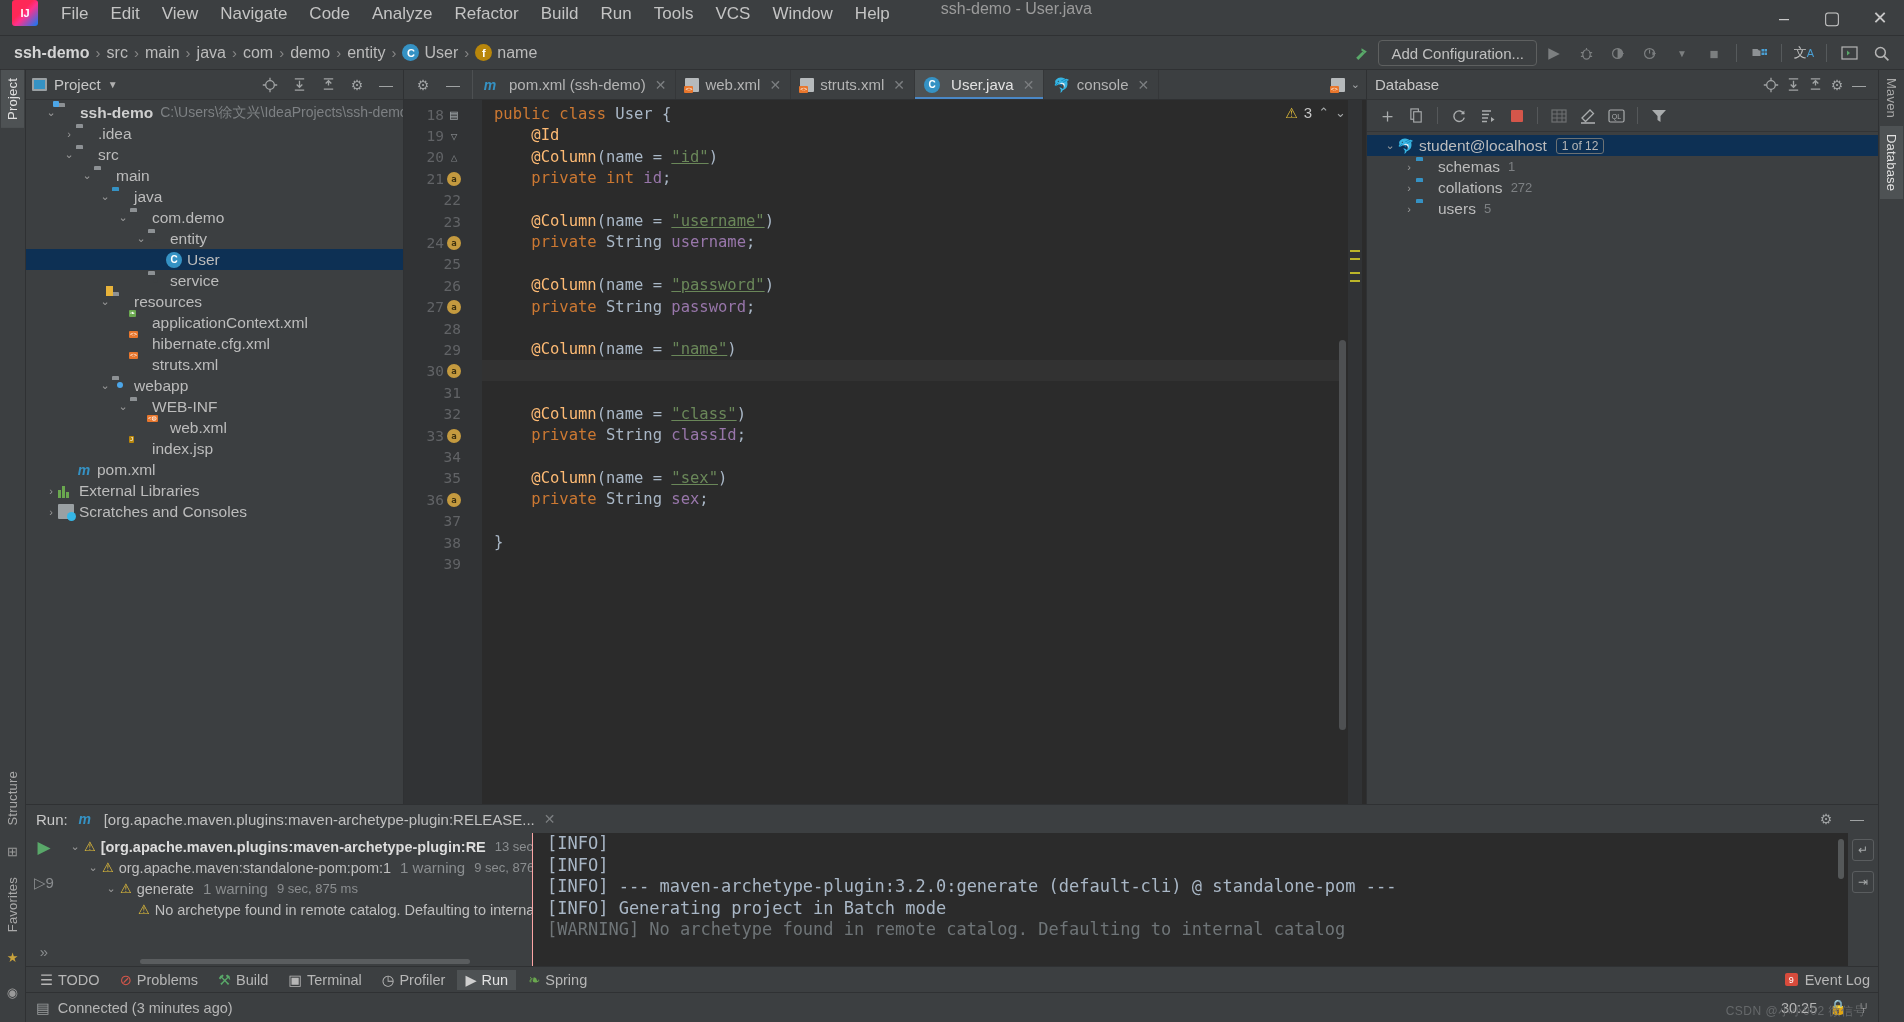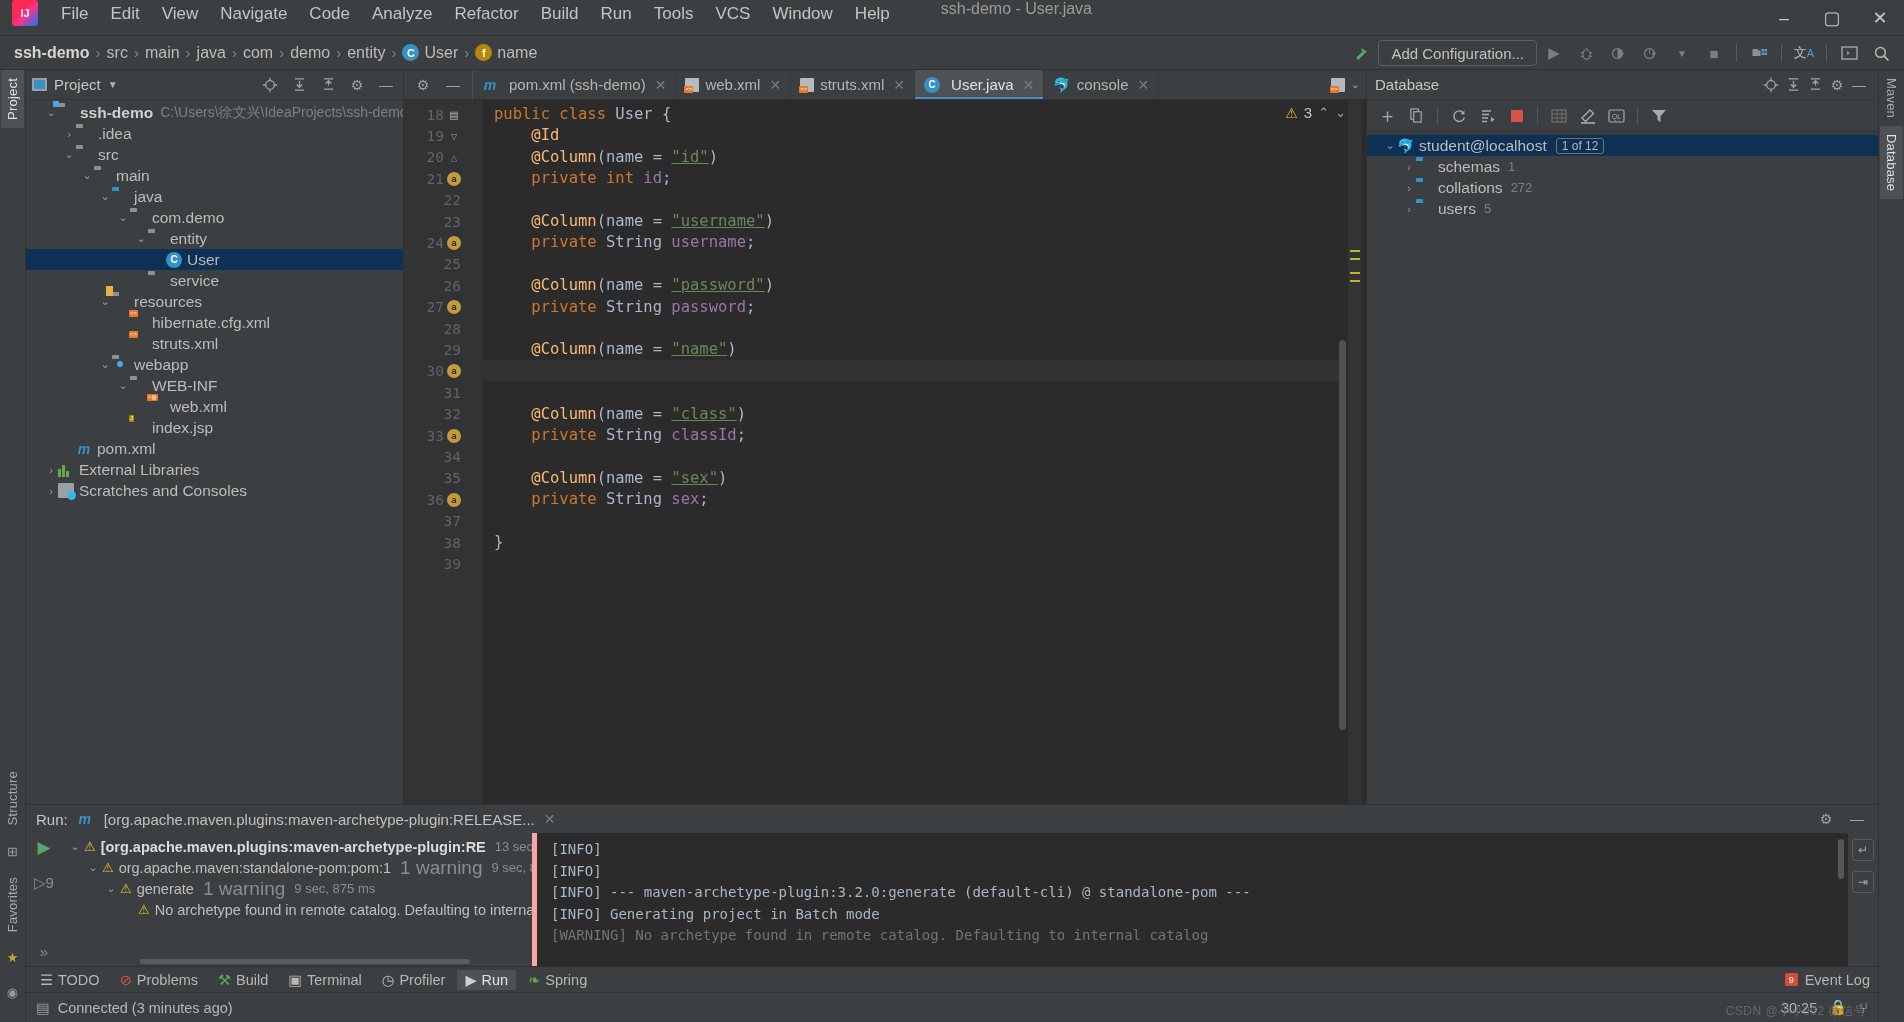--- a/index.html
+++ b/index.html
@@ -166,23 +166,23 @@
   .run-tabname { display:flex; align-items:center; gap:6px; font-size:15px; color:#c0c0c0;}
   .run-head .spacer{flex:1 1 auto;}
   .run-body { flex:1 1 auto; display:flex; min-height:0; }
   .run-left-ico { width:36px; flex:0 0 36px; display:flex; flex-direction:column; align-items:center; padding-top:4px; gap:16px;}
   .rlico { color:#8a8d8f; font-size:15px; }
   .rlico.green { color:#59a869; font-size:17px; }
   .run-tree { width:470px; flex:0 0 470px; overflow:hidden; font-size:14.5px; color:#bfbfbf; padding-top:3px; position:relative;}
   .rrow { display:flex; align-items:center; height:21px; white-space:nowrap; }
   .w-ico { color:#e8c23a; font-size:13px; margin:0 5px 0 2px; }
   .rtime { color:#8b8e90; font-size:13px; margin-left:9px; }
-  .rwarn { color:#8b8e90; font-size:19px; margin-left:9px; }
+  .rwarn { color:#8b8e90; font-size:15px; margin-left:9px; }
   .hscroll { position:absolute; left:78px; bottom:2px; width:330px; height:5px; background:#5a5d5f; border-radius:3px;}
-  .console { flex:1 1 auto; background:#2b2b2b; font-family:"DejaVu Sans Mono", monospace; font-size:14px; color:#a9b7c6; padding:6px 0 0 14px; line-height:21.5px; overflow:hidden; position:relative; border-left:5px solid #fca5a5;}
+  .console { flex:1 1 auto; background:#2b2b2b; font-family:"DejaVu Sans Mono", monospace; font-size:17px; color:#a9b7c6; padding:0 0 0 14px; line-height:21.5px; overflow:hidden; position:relative; border-left:1px solid #fca5a5;}
   .console .ln { white-space:pre; }
   .console .faded { color:#6f7578; }
   .con-scroll { position:absolute; right:4px; top:6px; width:6px; height:40px; background:#555859; border-radius:3px;}
   .con-right { width:30px; flex:0 0 30px; background:#3c3f41; display:flex; flex-direction:column; align-items:center; padding-top:6px; gap:10px;}
   .crico { width:22px;height:22px;border:1px solid #5a5d5f;border-radius:3px;display:flex;align-items:center;justify-content:center;color:#a5a8a9;font-size:12px;}
 
   
   .bottombar { height:26px; flex:0 0 26px; display:flex; align-items:center; background:#3c3f41; border-top:1px solid #2f3133; padding-left:6px; gap:4px; font-size:14.5px; color:#b6b6b6; position:relative;}
   .btab { display:flex; align-items:center; gap:5px; padding:2px 8px; white-space:nowrap;}
   .btab.active { background:#4e5254; color:#e2e2e2; }
@@ -404,20 +404,26 @@
                 <span style="display:inline-block;width:108px;flex:0 0 108px"></span>
                 <span class="arrow none">›</span>
                 <span class="ficon"><span class="fld pkg"></span></span>
                 <span class="">service</span>
               </div>
               <div class="row">
                 <span style="display:inline-block;width:72px;flex:0 0 72px"></span>
                 <span class="arrow">⌄</span>
                 <span class="ficon"><span class="fld res"></span></span>
                 <span class="">resources</span>
+              </div>
+              <div class="row">
+                <span style="display:inline-block;width:90px;flex:0 0 90px"></span>
+                <span class="arrow none">›</span>
+                <span class="ficon"><span class="xmlfile"><span class="tag" style="background:#6aa84f">❧</span></span></span>
+                <span class="">applicationContext.xml</span>
               </div>
               <div class="row">
                 <span style="display:inline-block;width:90px;flex:0 0 90px"></span>
                 <span class="arrow none">›</span>
                 <span class="ficon"><span class="xmlfile"><span class="tag">&lt;&gt;</span></span></span>
                 <span class="">hibernate.cfg.xml</span>
               </div>
               <div class="row">
                 <span style="display:inline-block;width:90px;flex:0 0 90px"></span>
                 <span class="arrow none">›</span>

